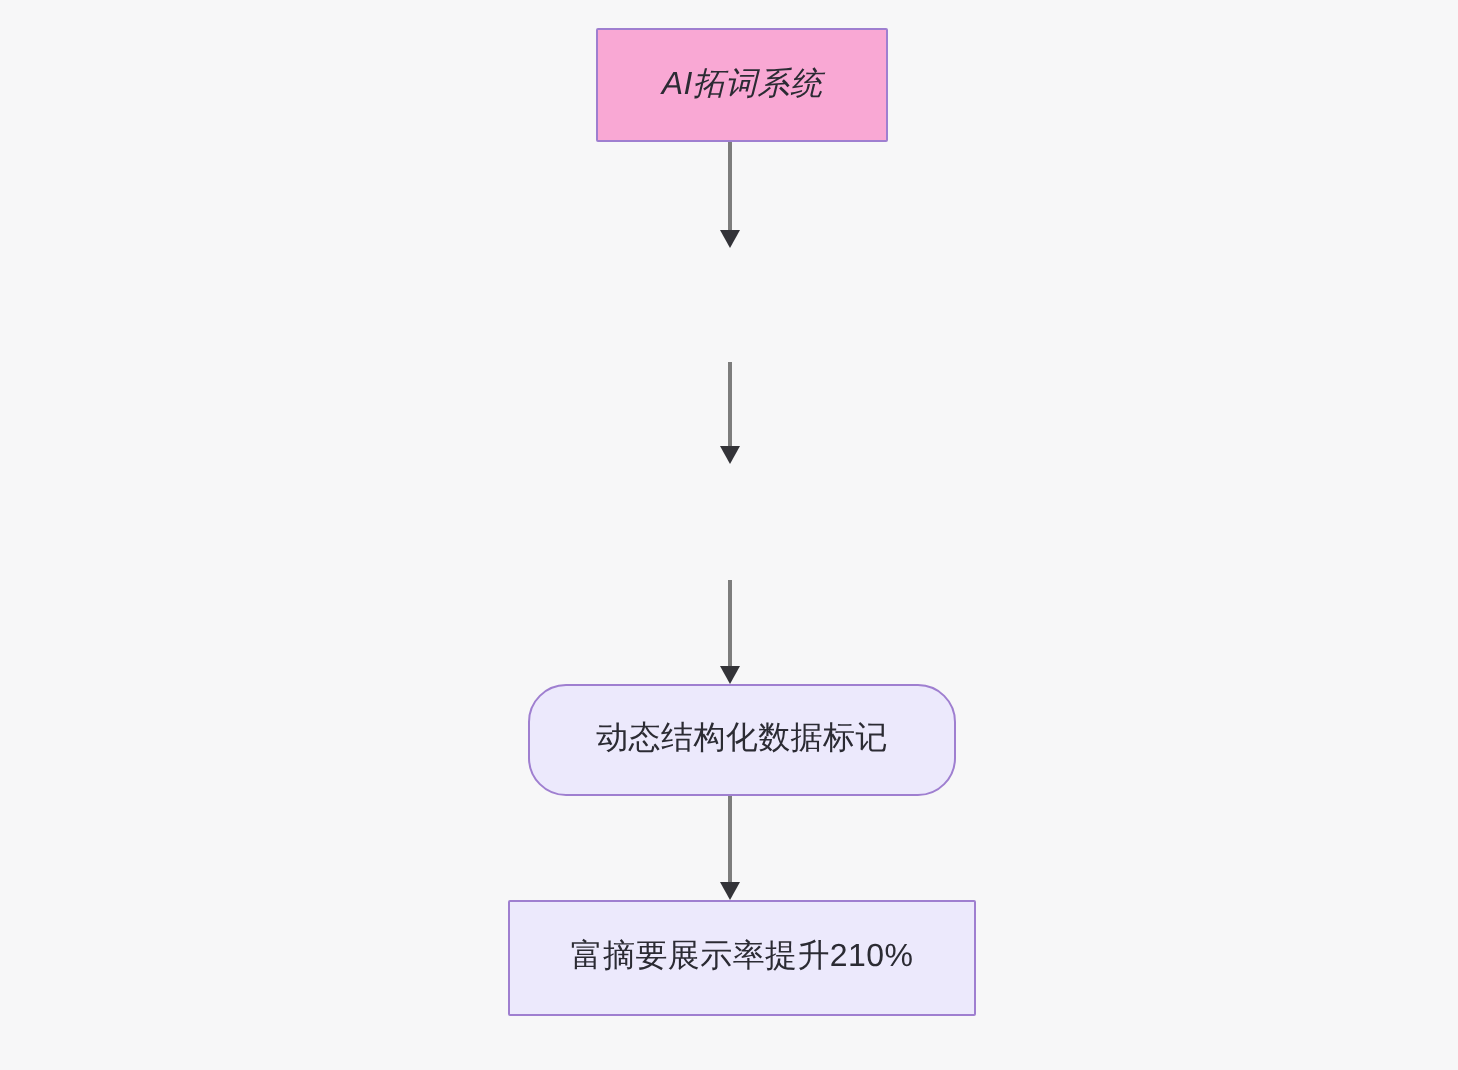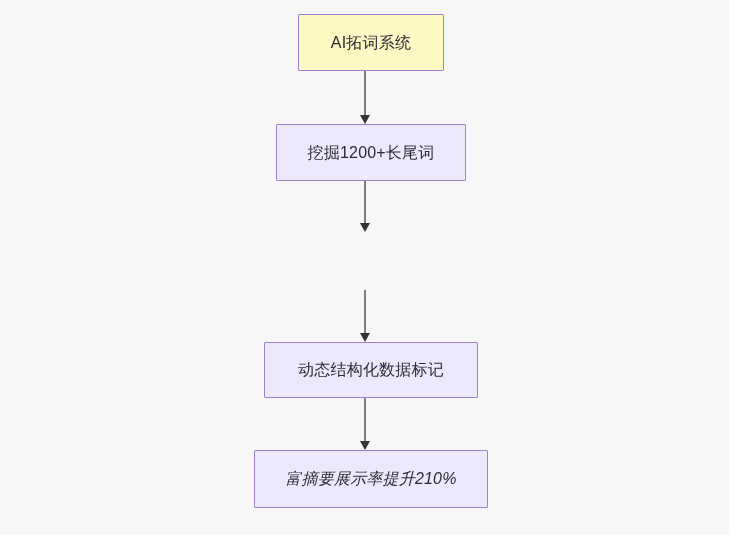--- a/index.html
+++ b/index.html
@@ -60,50 +60,47 @@
     border-left: 5.5px solid transparent;
     border-right: 5.5px solid transparent;
     border-top: 9px solid #333338;
   }
 </style>
 </head>
 <body>
 
 <div id="flow-canvas" style="background: rgb(247, 247, 248);">
 
-  <div class="flow-node" id="node-n1" style="left: 298px; top: 14px; width: 146px; height: 57px; background: #fef9c3; border-color: rgb(159, 127, 208);">
+  <div class="flow-node" id="node-n1" style="left: 298px; top: 14px; width: 146px; height: 57px; background: #f9a8d4; border-color: rgb(159, 127, 208); font-style: italic;">
     <span class="node-label" style="color: rgb(43, 43, 51);">AI拓词系统</span>
   </div>
 
   <div class="connector" id="edge-e1" style="left: 355px; top: 71px; width: 20px; height: 53px;">
     <div class="conn-line" style="height: 45px; background: rgb(125, 125, 125);"></div>
     <div class="conn-head" style="border-top-color: rgb(51, 51, 56);"></div>
   </div>
 
-  <div class="flow-node" id="node-n2" style="left: 276px; top: 124px; width: 190px; height: 57px; background: rgb(236, 233, 252); border-color: rgb(159, 127, 208);">
-    <span class="node-label" style="color: rgb(43, 43, 51);">挖掘1200+长尾词</span>
-  </div>
 
   <div class="connector" id="edge-e2" style="left: 355px; top: 181px; width: 20px; height: 51px;">
     <div class="conn-line" style="height: 43px; background: rgb(125, 125, 125);"></div>
     <div class="conn-head" style="border-top-color: rgb(51, 51, 56);"></div>
   </div>
 
 
   <div class="connector" id="edge-e3" style="left: 355px; top: 290px; width: 20px; height: 52px;">
     <div class="conn-line" style="height: 44px; background: rgb(125, 125, 125);"></div>
     <div class="conn-head" style="border-top-color: rgb(51, 51, 56);"></div>
   </div>
 
-  <div class="flow-node" id="node-n4" style="left: 264px; top: 342px; width: 214px; height: 56px; background: rgb(236, 233, 252); border-color: rgb(159, 127, 208);">
+  <div class="flow-node" id="node-n4" style="left: 264px; top: 342px; width: 214px; height: 56px; background: rgb(236, 233, 252); border-color: rgb(159, 127, 208); border-radius: 19px;">
     <span class="node-label" style="color: rgb(43, 43, 51);">动态结构化数据标记</span>
   </div>
 
   <div class="connector" id="edge-e4" style="left: 355px; top: 398px; width: 20px; height: 52px;">
     <div class="conn-line" style="height: 44px; background: rgb(125, 125, 125);"></div>
     <div class="conn-head" style="border-top-color: rgb(51, 51, 56);"></div>
   </div>
 
   <div class="flow-node" id="node-n5" style="left: 254px; top: 450px; width: 234px; height: 58px; background: rgb(236, 233, 252); border-color: rgb(159, 127, 208);">
-    <span class="node-label" style="color: rgb(43, 43, 51); font-style: italic;">富摘要展示率提升210%</span>
+    <span class="node-label" style="color: rgb(43, 43, 51);">富摘要展示率提升210%</span>
   </div>
 
 </div>
 
 </body></html>

